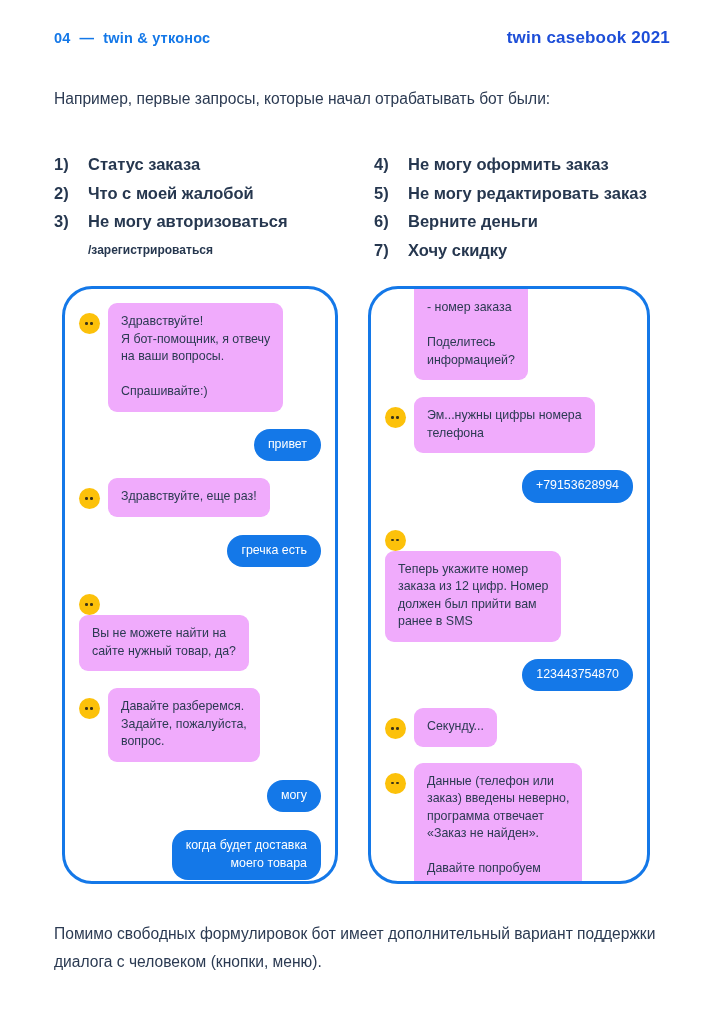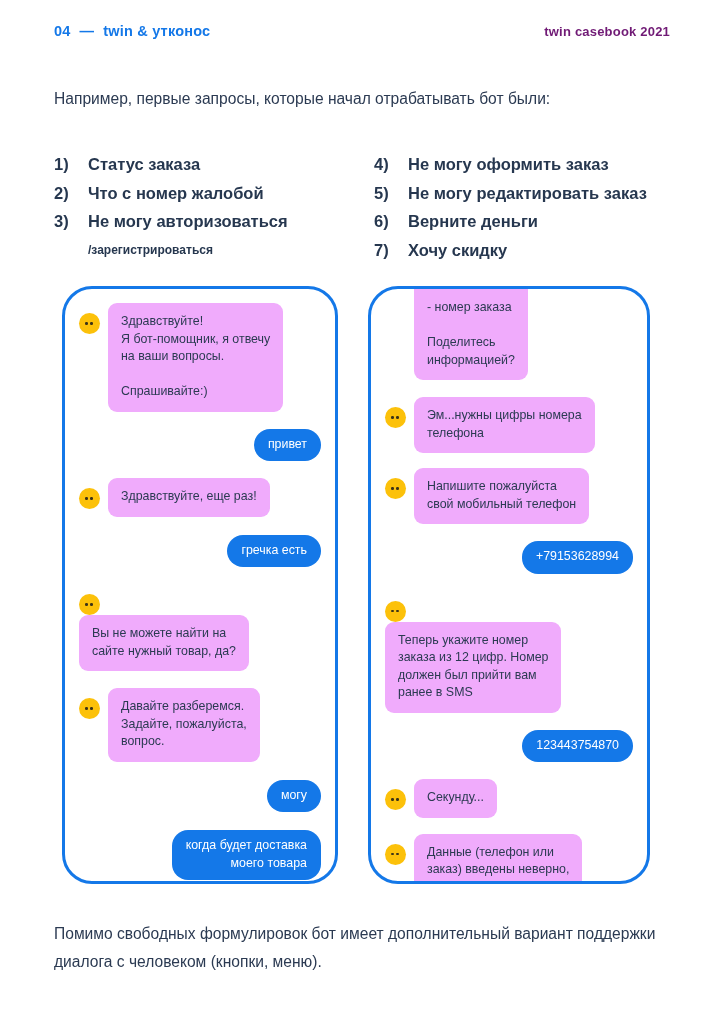--- a/index.html
+++ b/index.html
@@ -20,44 +20,44 @@
     position: absolute;
     left: 0; top: 0;
     width: 724px;
     height: 1024px;
   }
 
   
   .header {
     position: absolute;
     left: 54px;
-    top: 20px;
+    top: 27px;
     width: 616px;
     height: 22px;
     display: flex;
     align-items: center;
     justify-content: space-between;
   }
   .header-left {
     display: flex;
     align-items: center;
     gap: 9px;
     font-size: 14.5px;
     font-weight: bold;
     color: #1478e8;
     letter-spacing: .2px;
   }
   .header-dash {
     color: #1478e8;
     font-weight: bold;
   }
   .header-right {
-    font-size: 13px;
-    font-weight: bold;
-    color: #701a75;
+    font-size: 17px;
+    font-weight: bold;
+    color: #1d4ed8;
     letter-spacing: .2px;
   }
 
   
   .intro {
     position: absolute;
     left: 54px;
     top: 86px;
     width: 600px;
     font-size: 15.6px;
@@ -227,21 +227,21 @@
   <div class="intro">Например, первые запросы, которые начал отрабатывать бот были:</div>
 
   <div class="lists">
     <div class="list-col">
       <div class="list-row">
         <span class="list-num">1)</span>
         <span class="list-txt">Статус заказа</span>
       </div>
       <div class="list-row">
         <span class="list-num">2)</span>
-        <span class="list-txt">Что с номер жалобой</span>
+        <span class="list-txt">Что с моей жалобой</span>
       </div>
       <div class="list-row">
         <span class="list-num">3)</span>
         <span class="list-txt">Не могу авторизоваться</span>
       </div>
       <div class="list-sub">/зарегистрироваться</div>
     </div>
 
     <div class="list-col right">
       <div class="list-row">
@@ -333,25 +333,20 @@
 Поделитесь
 информацией?</div>
       </div>
 
       <div class="row bot" style="margin-top:17px;">
         <div class="avatar"></div>
         <div class="bubble bot">Эм...нужны цифры номера
 телефона</div>
       </div>
 
-      <div class="row bot" style="margin-top:15px;">
-        <div class="avatar"></div>
-        <div class="bubble bot">Напишите пожалуйста
-свой мобильный телефон</div>
-      </div>
 
       <div class="row user" style="margin-top:17px;">
         <div class="bubble user">+79153628994</div>
       </div>
 
       <div class="row bot" style="margin-top:17px;flex-direction:column;">
         <div class="avatar"></div>
         <div class="bubble bot">Теперь укажите номер
 заказа из 12 цифр. Номер
 должен был прийти вам

